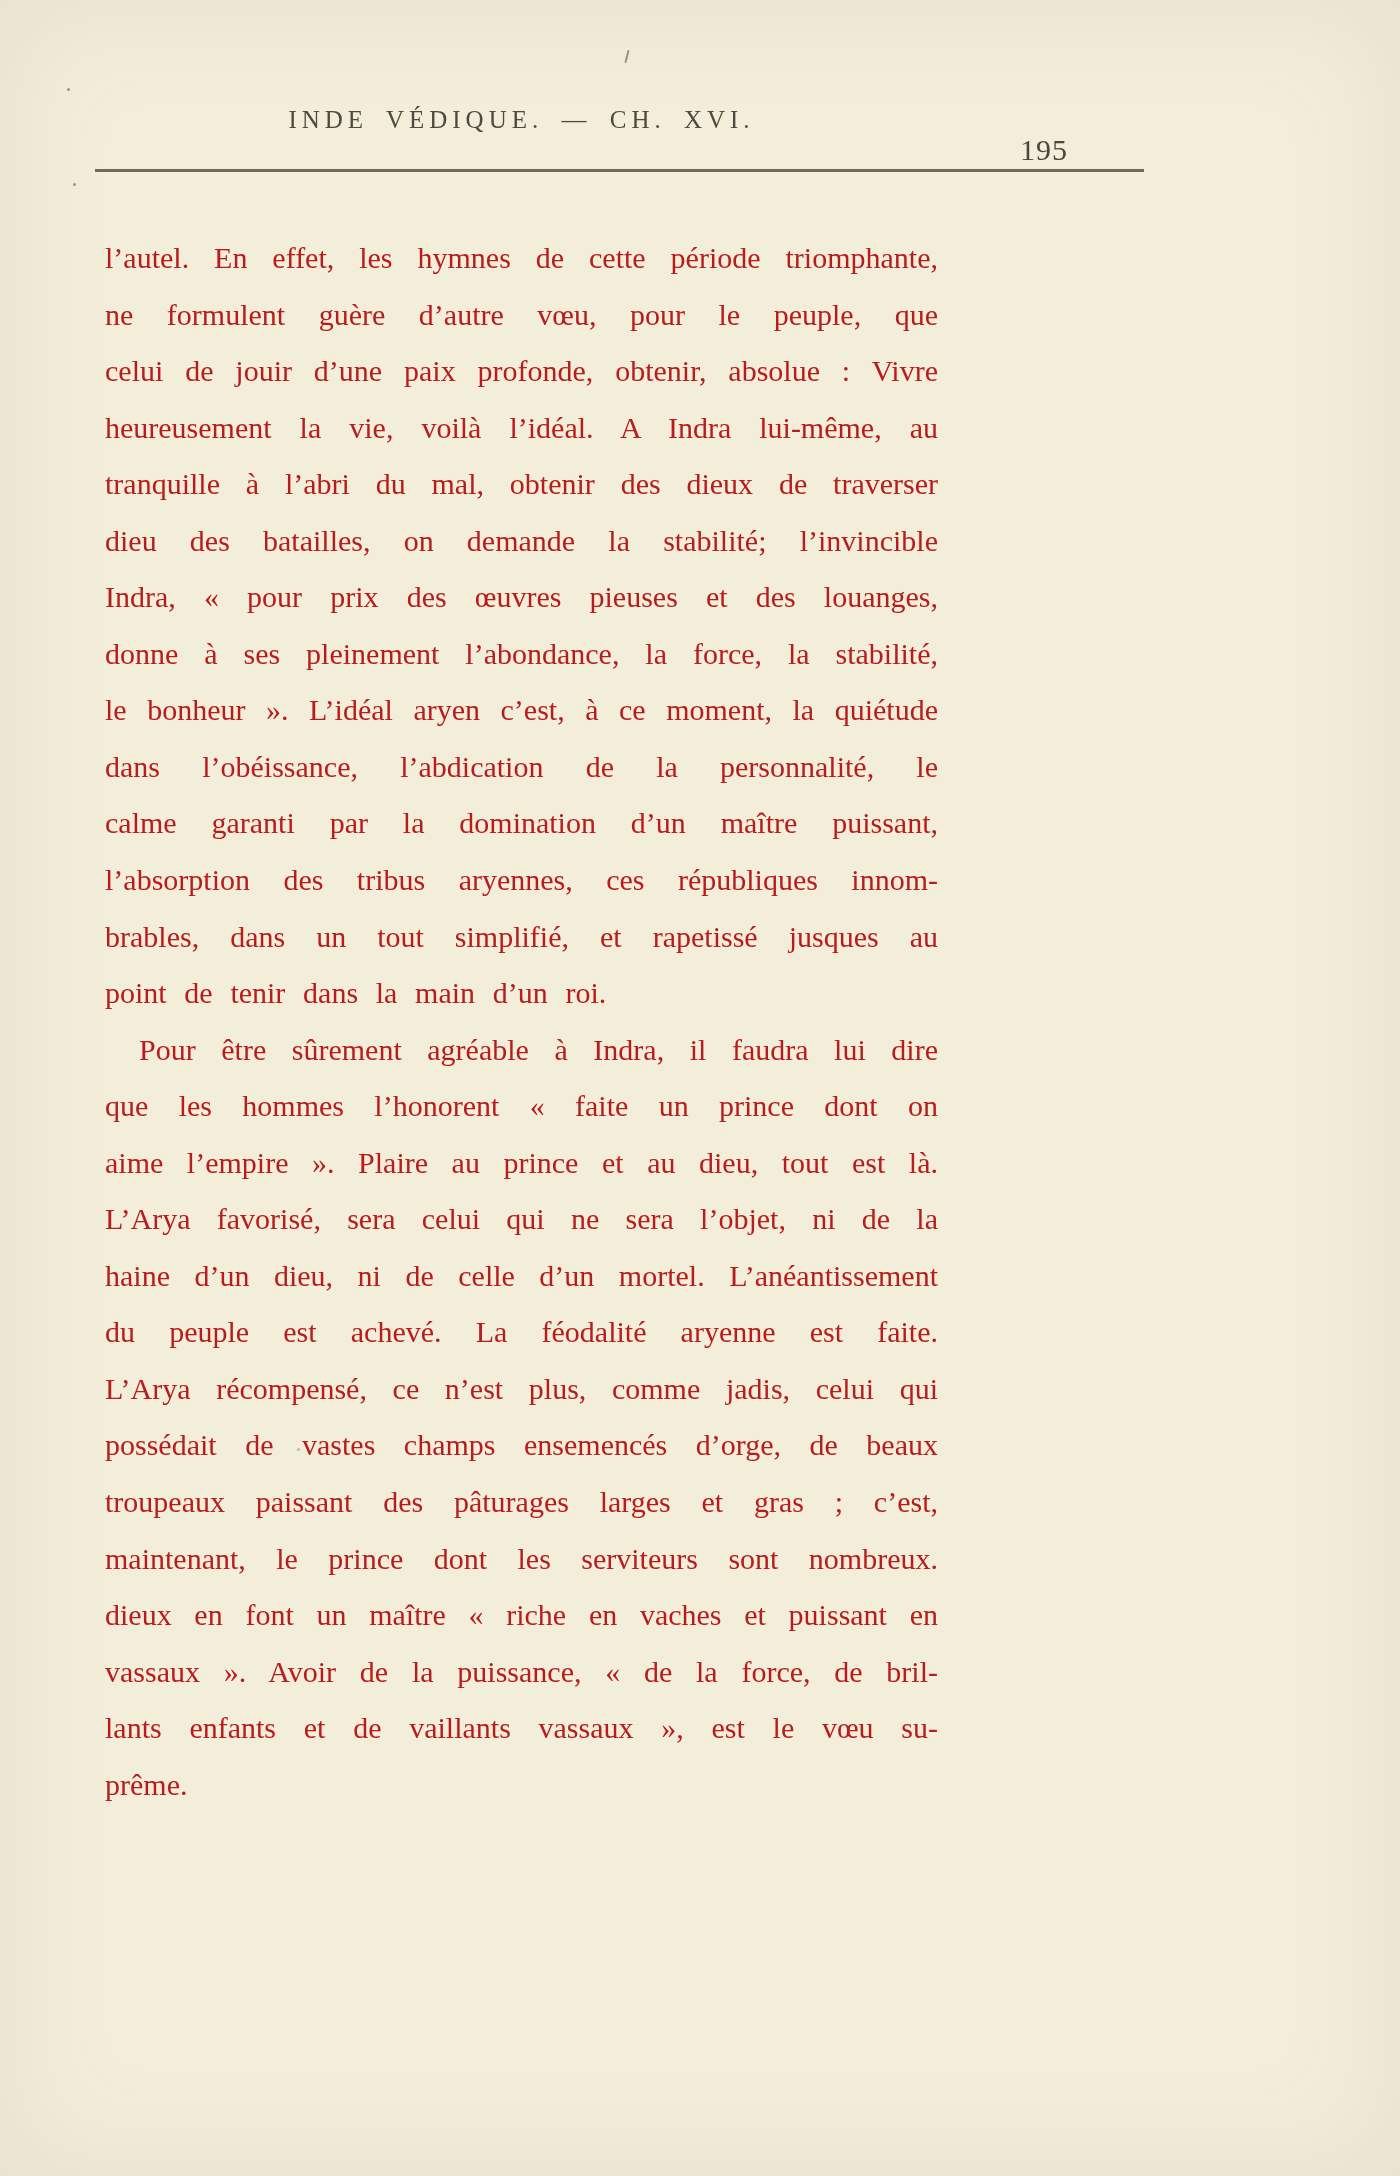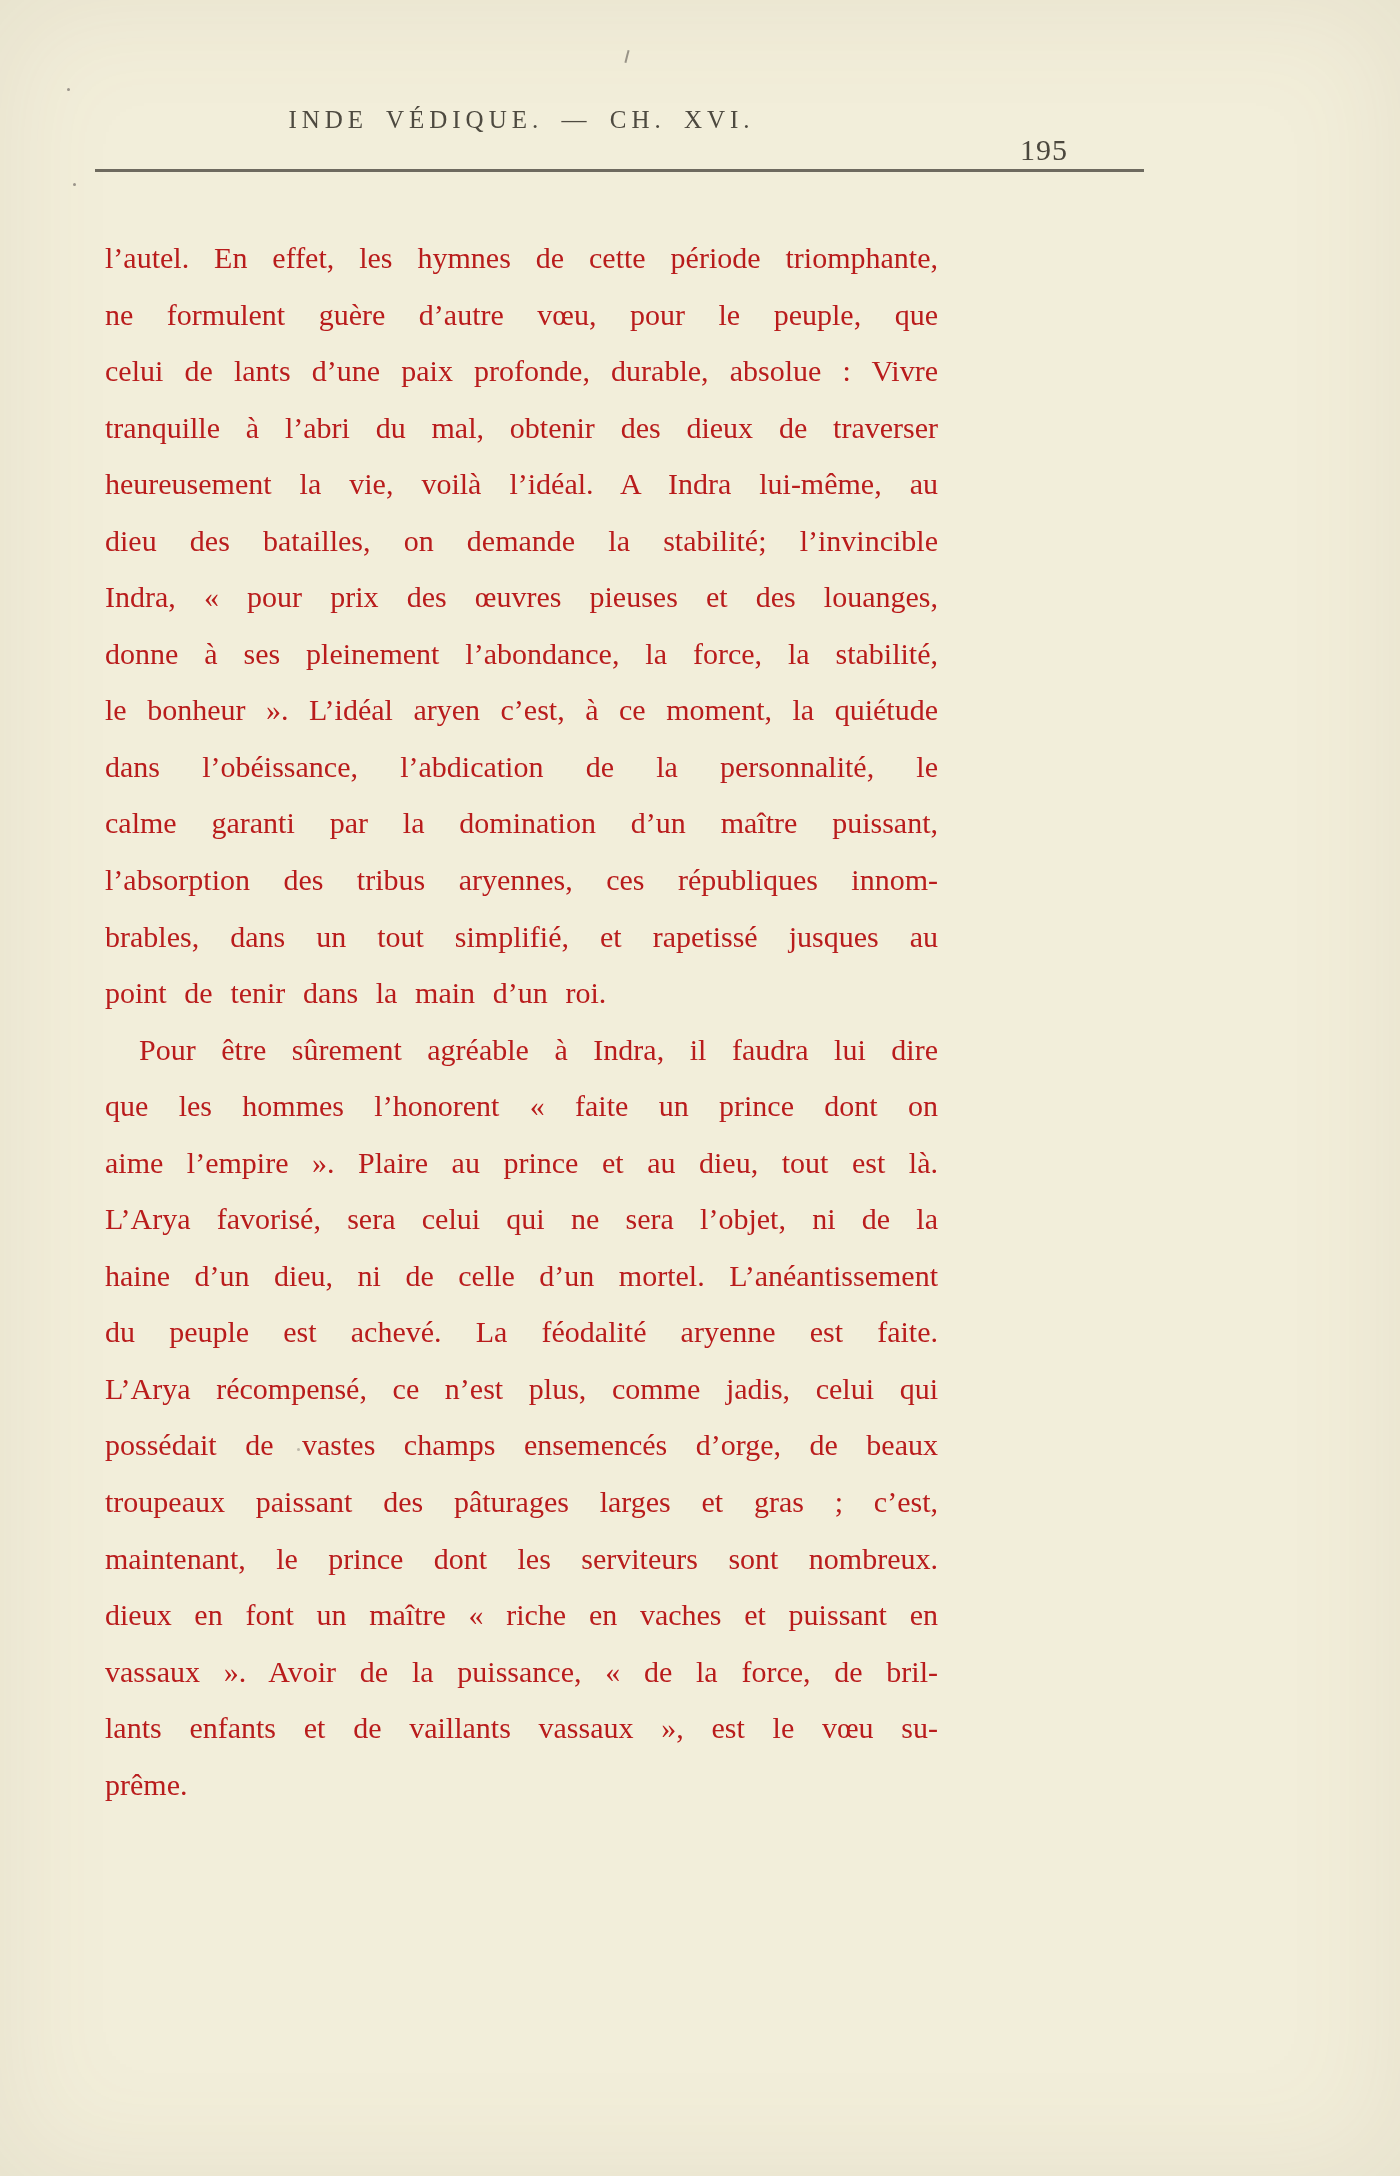--- a/index.html
+++ b/index.html
@@ -97,23 +97,23 @@
 
   <div class="running-head">INDE VÉDIQUE. — CH. XVI.</div>
 
   <div class="folio">195</div>
 
   <div class="head-rule"></div>
 
   <div class="text-block">
       <div class="line">l’autel. En effet, les hymnes de cette période triomphante,</div>
       <div class="line">ne formulent guère d’autre vœu, pour le peuple, que</div>
-      <div class="line">celui de lants d’une paix profonde, durable, absolue : Vivre</div>
+      <div class="line">celui de jouir d’une paix profonde, obtenir, absolue : Vivre</div>
+      <div class="line">heureusement la vie, voilà l’idéal. A Indra lui-même, au</div>
       <div class="line">tranquille à l’abri du mal, obtenir des dieux de traverser</div>
-      <div class="line">heureusement la vie, voilà l’idéal. A Indra lui-même, au</div>
       <div class="line">dieu des batailles, on demande la stabilité; l’invincible</div>
       <div class="line">Indra, « pour prix des œuvres pieuses et des louanges,</div>
       <div class="line">donne à ses pleinement l’abondance, la force, la stabilité,</div>
       <div class="line">le bonheur ». L’idéal aryen c’est, à ce moment, la quiétude</div>
       <div class="line">dans l’obéissance, l’abdication de la personnalité, le</div>
       <div class="line">calme garanti par la domination d’un maître puissant,</div>
       <div class="line">l’absorption des tribus aryennes, ces républiques innom-</div>
       <div class="line">brables, dans un tout simplifié, et rapetissé jusques au</div>
       <div class="line noj spread">point de tenir dans la main d’un roi.</div>
       <div class="line indent">Pour être sûrement agréable à Indra, il faudra lui dire</div>

